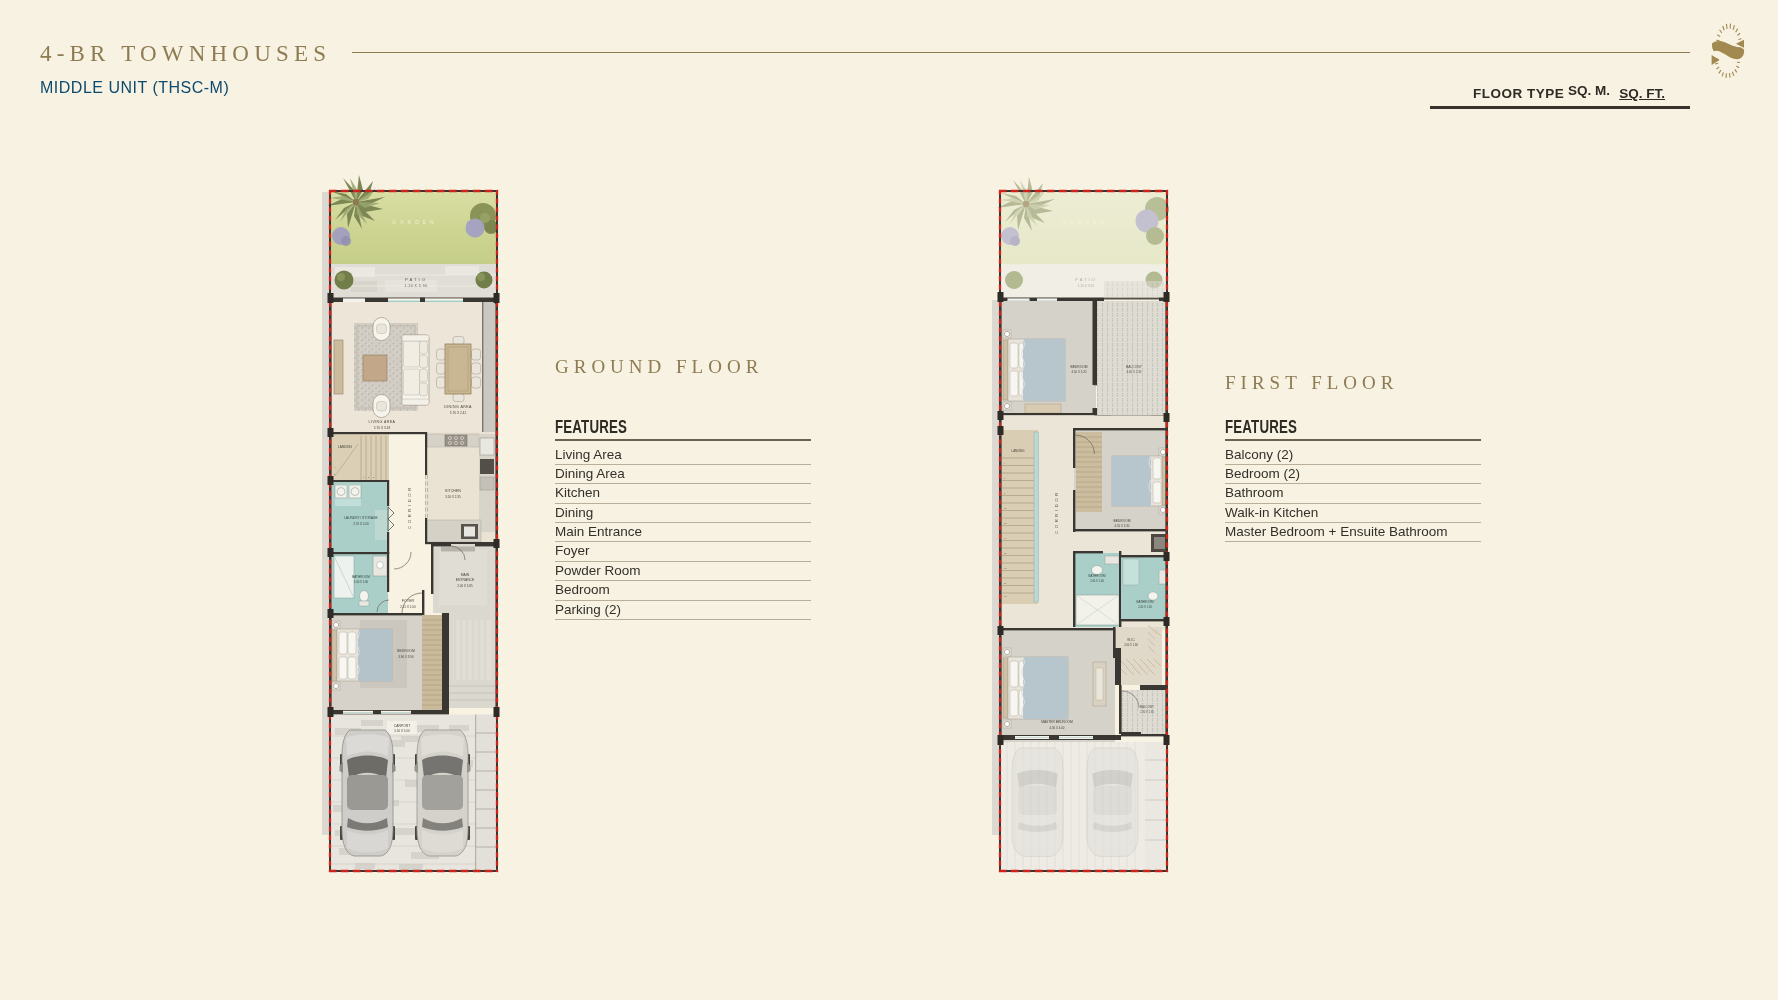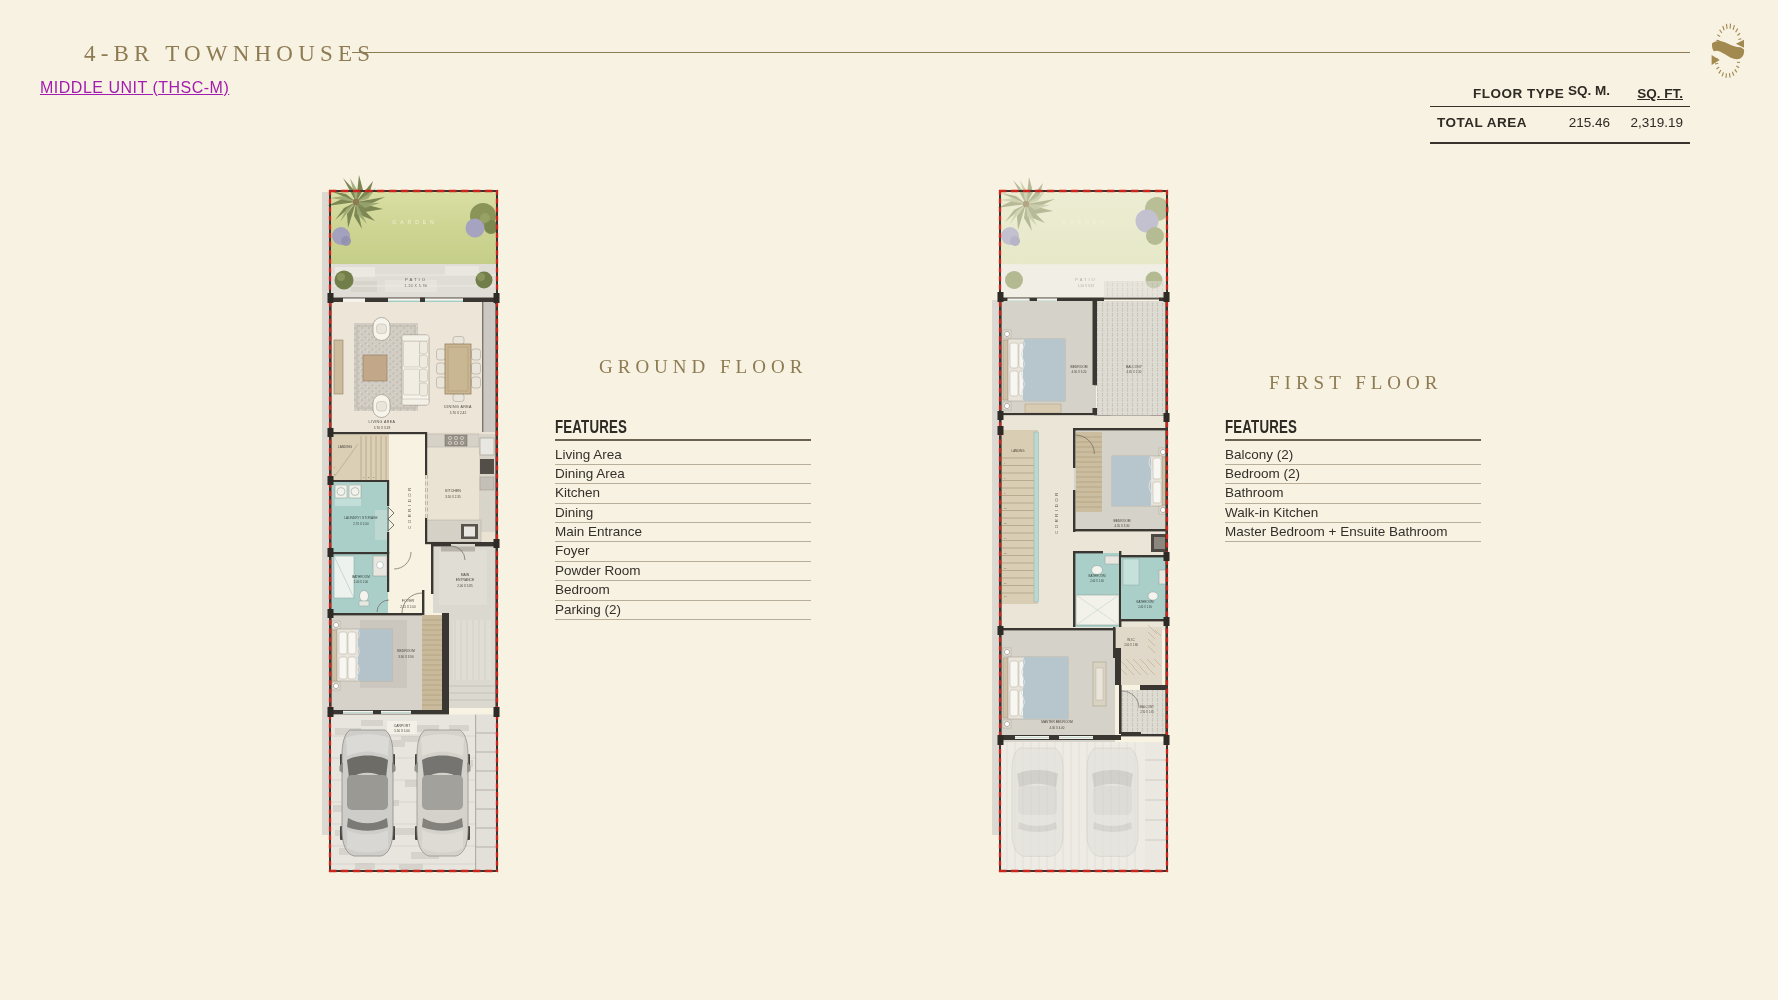--- a/index.html
+++ b/index.html
@@ -1,31 +1,31 @@
 <!DOCTYPE html>
 <html><head>
 <meta charset="utf-8">
 <style>
   html,body{margin:0;padding:0;}
   body{width:1778px;height:1000px;background:#f8f2e3;font-family:"Liberation Sans",sans-serif;position:relative;overflow:hidden;}
   .abs{position:absolute;}
-  .goldtxt{color:#8d7b52;font-family:"Liberation Serif",serif;margin-left:44px;}
+  .goldtxt{color:#8d7b52;font-family:"Liberation Serif",serif;}
   .feat-h{font-size:18px;font-weight:bold;color:#2e2a24;letter-spacing:0.2px;transform:scaleX(0.74);transform-origin:0 50%;}
   .feat-list{font-size:13.5px;color:#33302a;}
   .feat-list .it{height:19.4px;line-height:18.8px;border-bottom:1px solid #b9ae99;box-sizing:border-box;}
   svg text{font-family:"Liberation Sans",sans-serif;}
 </style>
 </head>
 <body>
 
   <div class="abs goldtxt" style="left:40px;top:41px;font-size:23px;letter-spacing:5.2px;">4-BR TOWNHOUSES</div>
 
   <div class="abs" style="left:352px;top:52px;width:1338px;height:1px;background:#8d7b52;"></div>
 
-  <div class="abs" style="left:40px;top:79px;font-size:16px;color:#a21caf;letter-spacing:0.5px;text-decoration:underline;">MIDDLE UNIT (THSC-M)</div>
+  <div class="abs" style="left:40px;top:79px;font-size:16px;color:#0c4a6e;letter-spacing:0.5px;">MIDDLE UNIT (THSC-M)</div>
 
   <svg class="abs" style="left:1705px;top:18px;overflow:visible;" width="50" height="64" viewBox="0 0 50 64">
     <g fill="#a1894f">
       <path d="M39 21.7 L39 29.8 L30.9 25.7 Z"></path>
       <path d="M6.6 37 L6.6 46.9 L14.7 42 Z"></path>
       <path d="M7 25.5 C 11 22.3 16 22.4 20.5 24.6 C 26 27.2 31 29.7 35.8 29.2 L39 31.5 C 39.6 35.5 38 39.5 34.5 40.8 C 30 42.3 24.5 39.5 20 36.3 C 15.5 33.2 11.5 31.7 8.8 33.3 C 7.2 30.8 6.8 28 7 25.5 Z"></path>
     </g>
     <g stroke="#a1894f" stroke-width="1.1" fill="none">
       <path d="M14.8 26.9 L11.9 28.2"></path>
       <path d="M14.5 22.7 L11.5 22.4"></path>
@@ -51,28 +51,23 @@
       <path d="M14.1 49.0 L11.4 51.1"></path>
       <path d="M13.1 45.3 L10.1 46.0"></path>
       <path d="M13.1 41.4 L10.2 40.6"></path>
     </g>
   </svg>
 
   <div class="abs" style="left:1430px;top:80px;width:260px;">
     <div style="position:relative;height:25.5px;font-size:13.5px;font-weight:bold;color:#2e2a24;">
       <span style="position:absolute;left:7px;top:5.5px;letter-spacing:0.5px;padding-left:36px;">FLOOR TYPE</span>
       <span style="position:absolute;right:80px;top:3px;">SQ. M.</span>
-      <span style="position:absolute;right:7px;top:5.5px;text-decoration:underline;">SQ. FT.</span>
+      <span style="position:absolute;right:25px;top:5.5px;text-decoration:underline;">SQ. FT.</span>
     </div>
     <div style="height:1.6px;background:#38332c;"></div>
-    <div style="position:relative;height:34.9px;font-size:13.5px;font-weight:bold;color:#2e2a24;">
-      <span style="position:absolute;left:7px;top:7.5px;letter-spacing:0.5px;">TOTAL AREA</span>
-      <span style="position:absolute;right:80px;top:7.5px;font-weight:normal;">215.46</span>
-      <span style="position:absolute;right:7px;top:7.5px;font-weight:normal;">2,319.19</span>
-    </div>
     <div style="height:1.6px;background:#38332c;"></div>
   </div>
 
   <div class="abs goldtxt" style="left:555px;top:356px;font-size:19px;letter-spacing:5px;">GROUND FLOOR</div>
 
   <div class="abs feat-h" style="left:555px;top:416.5px;">FEATURES</div>
   <div class="abs" style="left:555px;top:439px;width:256px;height:1.6px;background:#6d6150;"></div>
 
   <div class="abs feat-list" style="left:555px;top:445.5px;width:256px;">
     <div class="it">Living Area</div>

